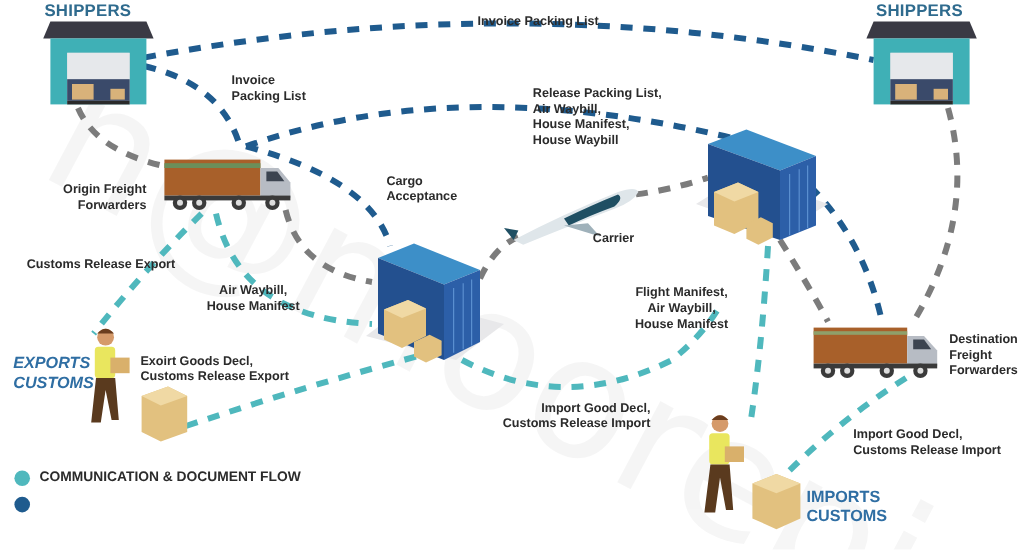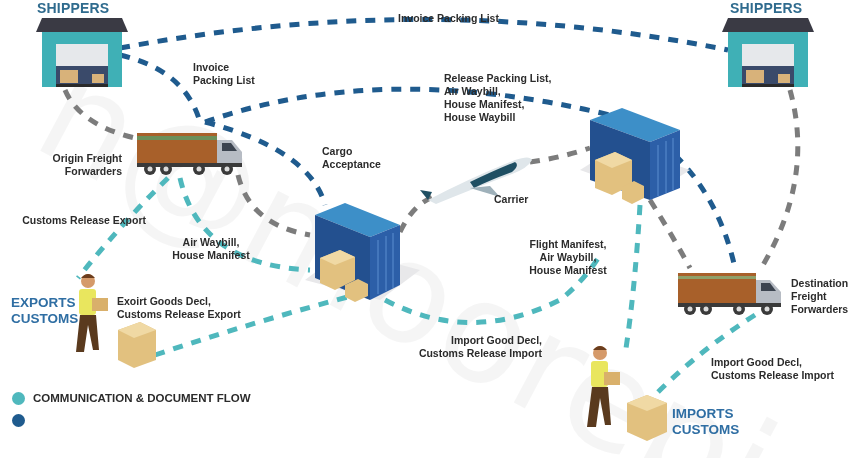--- a/index.html
+++ b/index.html
@@ -208,21 +208,21 @@
   <span>Air Waybill,</span>
   <span>House Manifest</span>
 </div>
 
 <div class="lbl" style="left:791px; top:277px;">
   <span>Destination</span>
   <span>Freight</span>
   <span>Forwarders</span>
 </div>
 
-<div class="customs" style="left: 11px; top: 295px; color: rgb(47, 110, 163);">
+<div class="customs" style="left: 11px; top: 295px; color: rgb(47, 110, 163); font-style: italic;">
   <span>EXPORTS</span>
   <span>CUSTOMS</span>
 </div>
 
 <div class="lbl" style="left:117px; top:295px;">
   <span>Exoirt Goods Decl,</span>
   <span>Customs Release Export</span>
 </div>
 
 <div class="lbl r" style="left:410px; top:334px; width:132px;">

